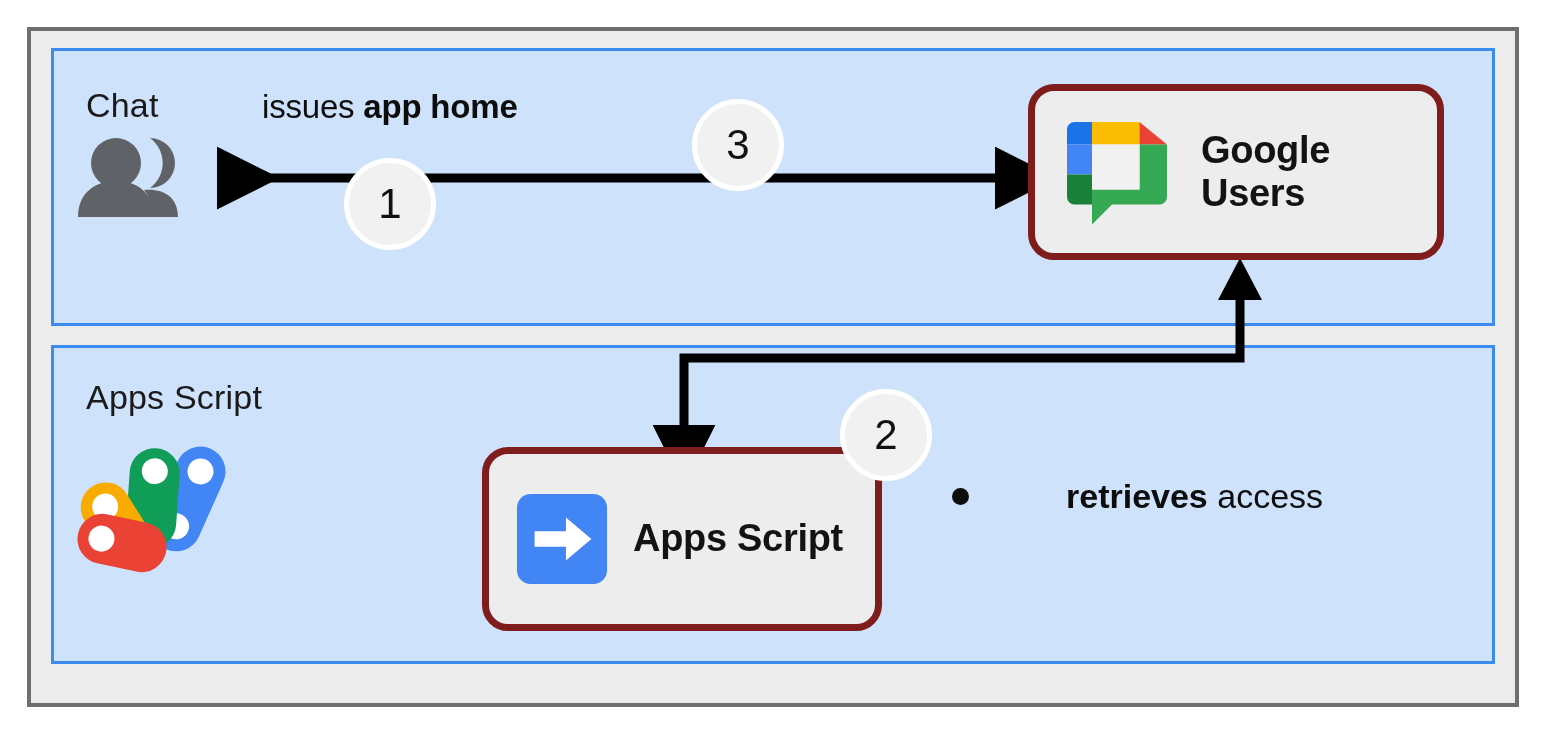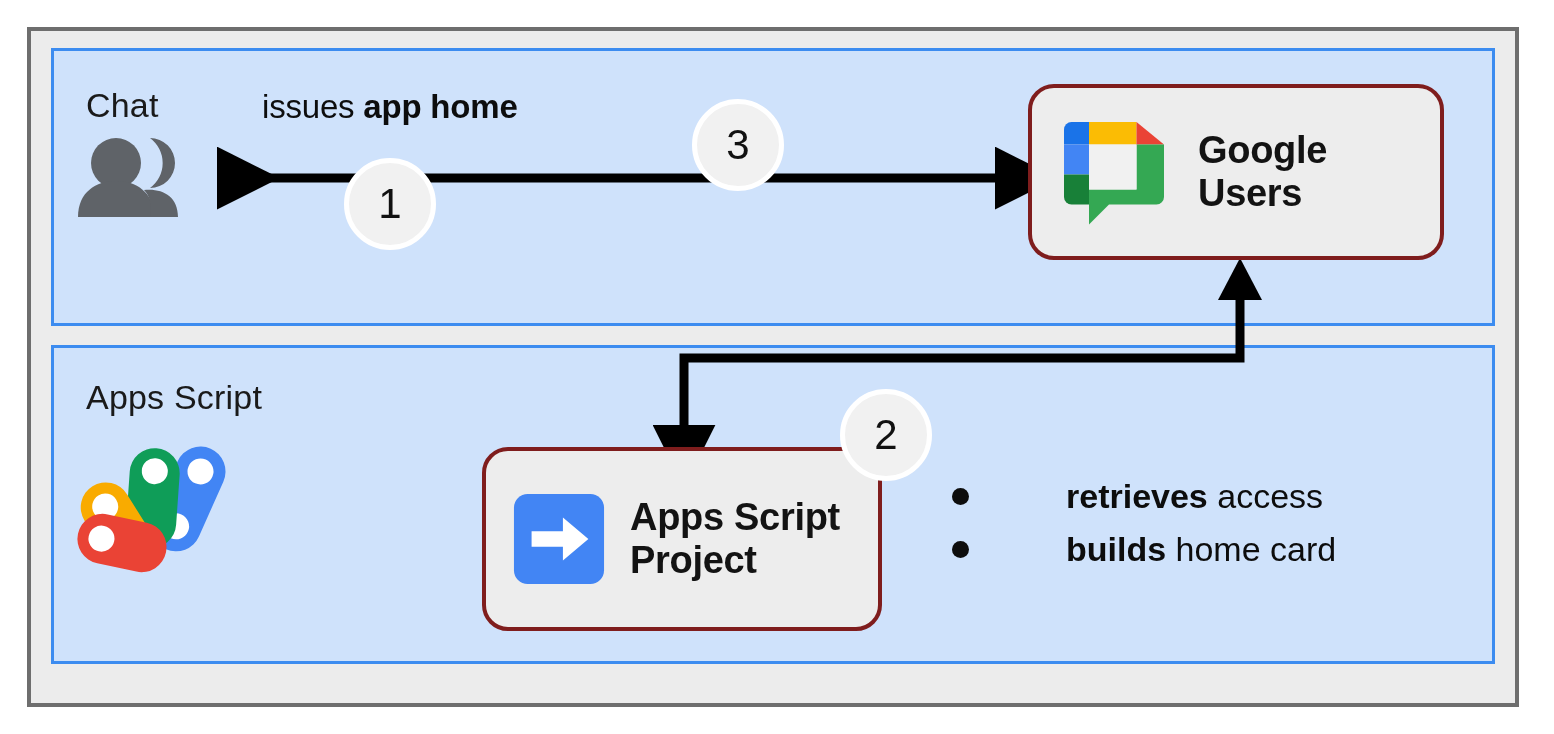--- a/index.html
+++ b/index.html
@@ -70,21 +70,21 @@
     top: 0;
     width: 1554px;
     height: 734px;
     pointer-events: none;
   }
 
   
   .app-card {
     position: absolute;
     background: #EDEDED;
-    border: 4px solid #7f1d1d;
+    border: 7px solid #7f1d1d;
     border-radius: 26px;
     box-sizing: border-box;
     display: flex;
     align-items: center;
     justify-content: flex-start;
   }
   .card-chat {
     left: 1028px;
     top: 84px;
     width: 416px;
@@ -253,37 +253,32 @@
     </div>
   </div>
 
   <div class="app-card card-project">
     <svg class="icon-box" width="94" height="94" viewBox="0 0 48 48">
       <rect x="1" y="1" width="46" height="46" rx="7" fill="#4285F4"></rect>
       <path d="M10 20 h16 v-7 l13 11 l-13 11 v-7 h-16 z" fill="#FFFFFF"></path>
     </svg>
     <div class="card-label">
       <span>Apps Script</span>
-      <span class="l2">Project</span>
     </div>
   </div>
 
   <div class="badge badge-1">1</div>
   <div class="badge badge-3">3</div>
   <div class="badge badge-2">2</div>
 
   <div class="edge-label label-access">
     <span>issues </span><b>app home</b><span></span>
   </div>
 
 
   <div class="bullets">
     <div class="bullet-row">
       <span class="bullet-dot"></span>
       <span class="bullet-text"><b>retrieves</b><span> access</span></span>
     </div>
-    <div class="bullet-row">
-      <span class="bullet-dot"></span>
-      <span class="bullet-text"><b>builds</b><span> home card</span></span>
-    </div>
   </div>
 
 </div>
 
 </body></html>

